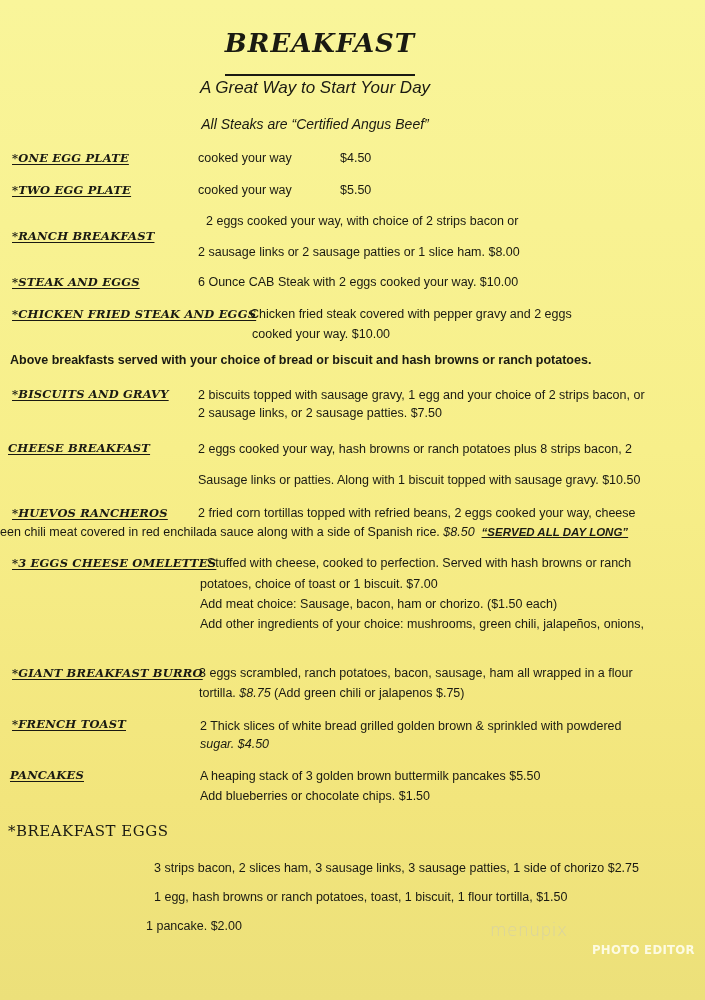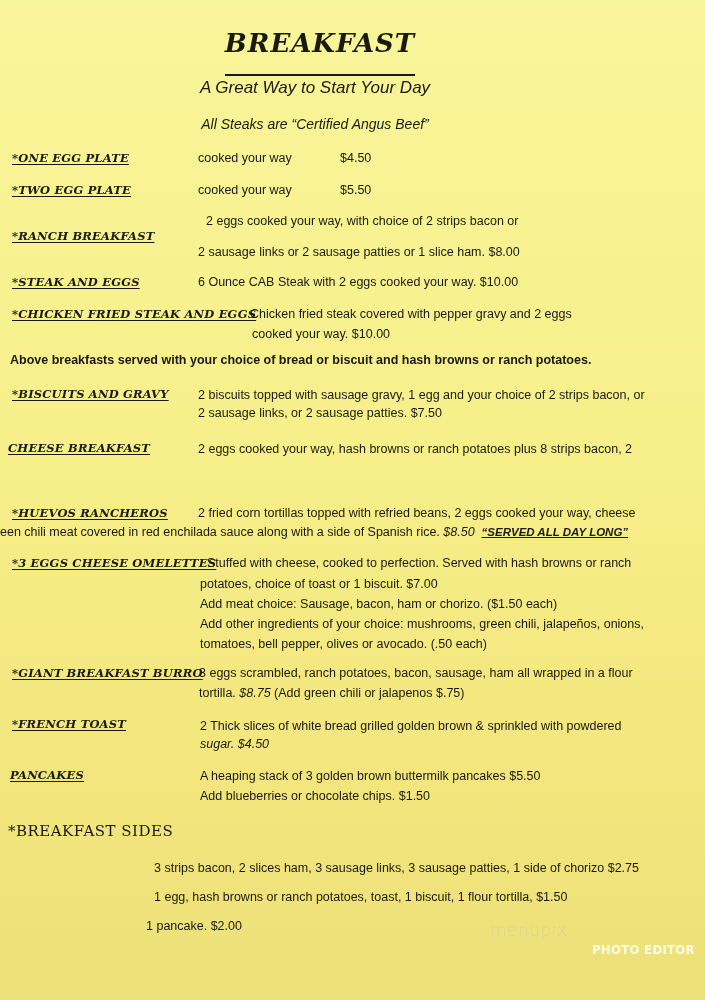--- a/index.html
+++ b/index.html
@@ -81,53 +81,53 @@
   <div class="abs desc" style="left:252px; top:325px;">cooked your way. $10.00</div>
 
   <div class="abs above-note" style="left:10px; top:353px;">Above breakfasts served with your choice of bread or biscuit and hash browns or ranch potatoes.</div>
 
   <div class="abs item-name" style="left:12px; top:387px;">*BISCUITS AND GRAVY</div>
   <div class="abs desc" style="left:198px; top:386px;">2 biscuits topped with sausage gravy, 1 egg and your choice of 2 strips bacon, or</div>
   <div class="abs desc" style="left:198px; top:404px;">2 sausage links, or 2 sausage patties. $7.50</div>
 
   <div class="abs item-name" style="left:8px; top:441px;">CHEESE BREAKFAST</div>
   <div class="abs desc" style="left:198px; top:440px;">2 eggs cooked your way, hash browns or ranch potatoes plus 8 strips bacon, 2</div>
+  <div class="abs desc" style="left:198px; top:471px;">Sausage links or patties. Along with 1 biscuit topped with sausage gravy. $10.50</div>
 
   <div class="abs item-name" style="left:12px; top:506px;">*HUEVOS RANCHEROS</div>
   <div class="abs desc" style="left:198px; top:504px;">2 fried corn tortillas topped with refried beans, 2 eggs cooked your way, cheese</div>
   <div class="abs desc" style="left:0px; top:523px;">
     <span>een chili meat covered in red enchilada sauce along with a side of Spanish rice.</span>
     <span class="desc-italic">$8.50</span>
     &nbsp;<span class="served-all-day">“SERVED ALL DAY LONG”</span>
   </div>
 
   <div class="abs item-name" style="left:12px; top:556px;">*3 EGGS CHEESE OMELETTES</div>
   <div class="abs desc" style="left:207px; top:554px;">Stuffed with cheese, cooked to perfection. Served with hash browns or ranch</div>
   <div class="abs desc" style="left:200px; top:575px;">potatoes, choice of toast or 1 biscuit.  $7.00</div>
   <div class="abs desc" style="left:200px; top:595px;">Add meat choice: Sausage, bacon, ham or chorizo. ($1.50 each)</div>
   <div class="abs desc" style="left:200px; top:615px;">Add other ingredients of your choice: mushrooms, green chili, jalapeños, onions,</div>
-  <div class="abs desc" style="left:200px; top:635px;">tomatoes, bell pepper, olives or avocado. (.50 each)</div>
 
   <div class="abs item-name" style="left:12px; top:666px;">*GIANT BREAKFAST BURRO</div>
   <div class="abs desc" style="left:199px; top:664px;">3 eggs scrambled, ranch potatoes, bacon, sausage, ham all wrapped in a flour</div>
   <div class="abs desc" style="left:199px; top:684px;">
     <span>tortilla.</span>
     <span class="desc-italic">$8.75</span>
     <span>(Add green chili or jalapenos $.75)</span>
   </div>
 
   <div class="abs item-name" style="left:12px; top:717px;">*FRENCH TOAST</div>
   <div class="abs desc" style="left:200px; top:717px;">2 Thick slices of white bread grilled golden brown &amp; sprinkled with powdered</div>
   <div class="abs desc desc-italic" style="left:200px; top:735px;">sugar. $4.50</div>
 
   <div class="abs item-name" style="left:10px; top:768px;">PANCAKES</div>
   <div class="abs desc" style="left:200px; top:767px;">A heaping stack of 3 golden brown buttermilk pancakes $5.50</div>
   <div class="abs desc" style="left:200px; top:787px;">Add blueberries or chocolate chips. $1.50</div>
 
-  <div class="abs sides-heading" style="left:8px; top:822px;">*BREAKFAST SIDES</div>
+  <div class="abs sides-heading" style="left:8px; top:822px;">*BREAKFAST EGGS</div>
   <div class="abs desc" style="left:154px; top:859px;">3 strips bacon, 2 slices ham, 3 sausage links, 3 sausage patties, 1 side of chorizo $2.75</div>
   <div class="abs desc" style="left:154px; top:888px;">1 egg, hash browns or ranch potatoes, toast, 1 biscuit, 1 flour tortilla, $1.50</div>
   <div class="abs desc" style="left:146px; top:917px;">1 pancake. $2.00</div>
 
   <div class="abs watermark-1" style="left:490px; top:920px;">menupix</div>
   <div class="abs watermark-2" style="left:592px; top:942px;">PHOTO EDITOR</div>
 
 </div>
 
 </body></html>

